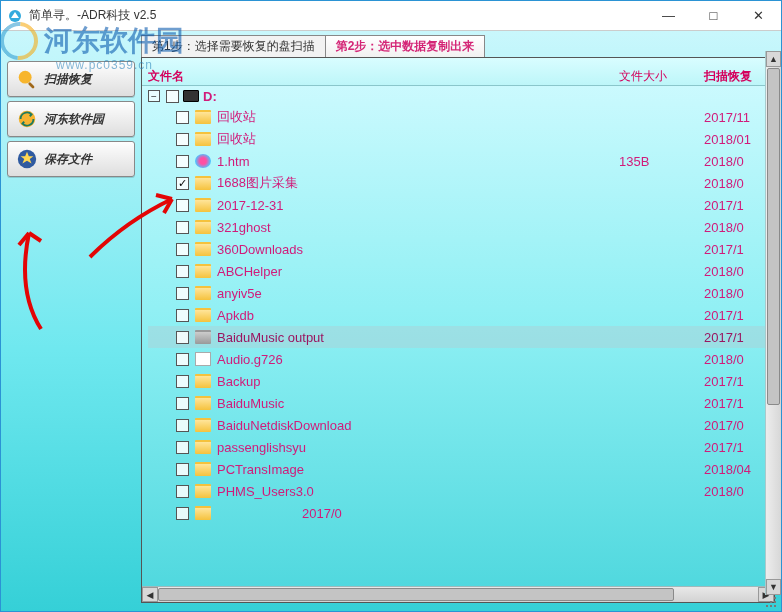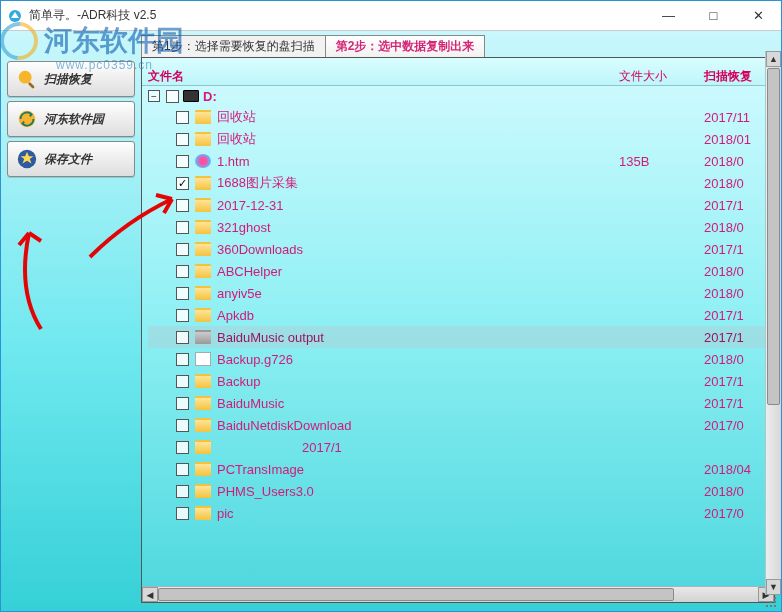--- a/index.html
+++ b/index.html
@@ -223,21 +223,21 @@
               <div class="row sel">
                 <div class="cb"></div>
                 <div class="ficon folder gray"></div>
                 <div class="fname">BaiduMusic output</div>
                 <div class="fsize"></div>
                 <div class="fdate">2017/1</div>
               </div>
               <div class="row">
                 <div class="cb"></div>
                 <div class="ficon file-aud"></div>
-                <div class="fname">Backup.g726</div>
+                <div class="fname">Audio.g726</div>
                 <div class="fsize"></div>
                 <div class="fdate">2018/0</div>
               </div>
               <div class="row">
                 <div class="cb"></div>
                 <div class="ficon folder"></div>
                 <div class="fname">Backup</div>
                 <div class="fsize"></div>
                 <div class="fdate">2017/1</div>
               </div>
@@ -251,41 +251,41 @@
               <div class="row">
                 <div class="cb"></div>
                 <div class="ficon folder"></div>
                 <div class="fname">BaiduNetdiskDownload</div>
                 <div class="fsize"></div>
                 <div class="fdate">2017/0</div>
               </div>
               <div class="row">
                 <div class="cb"></div>
                 <div class="ficon folder"></div>
+                <div class="fname">passenglishsyu</div>
                 <div class="fsize"></div>
                 <div class="fdate">2017/1</div>
               </div>
               <div class="row">
                 <div class="cb"></div>
                 <div class="ficon folder"></div>
                 <div class="fname">PCTransImage</div>
                 <div class="fsize"></div>
                 <div class="fdate">2018/04</div>
               </div>
               <div class="row">
                 <div class="cb"></div>
                 <div class="ficon folder"></div>
                 <div class="fname">PHMS_Users3.0</div>
                 <div class="fsize"></div>
                 <div class="fdate">2018/0</div>
               </div>
               <div class="row">
                 <div class="cb"></div>
                 <div class="ficon folder"></div>
-                <div class="fname">pic</div>
                 <div class="fsize"></div>
                 <div class="fdate">2017/0</div>
               </div>
             </div>
         </div>
 
         <div class="vscroll">
           <div class="arr up">▲</div>
           <div class="thumb"></div>
           <div class="arr down">▼</div>

